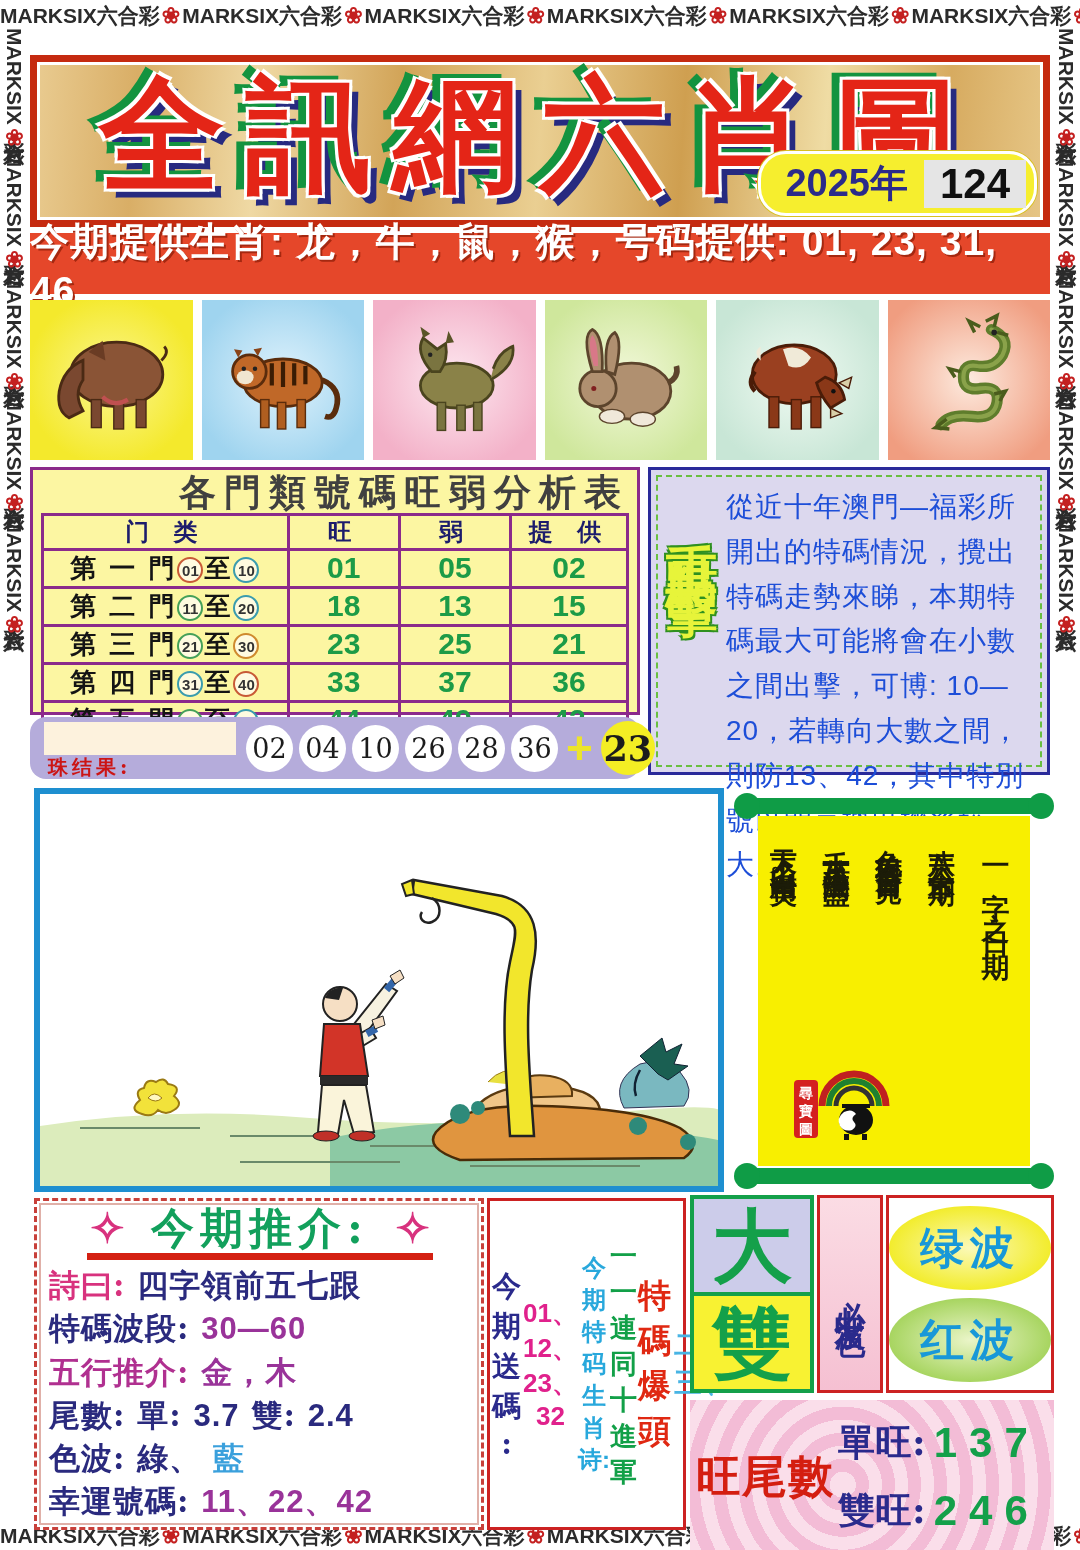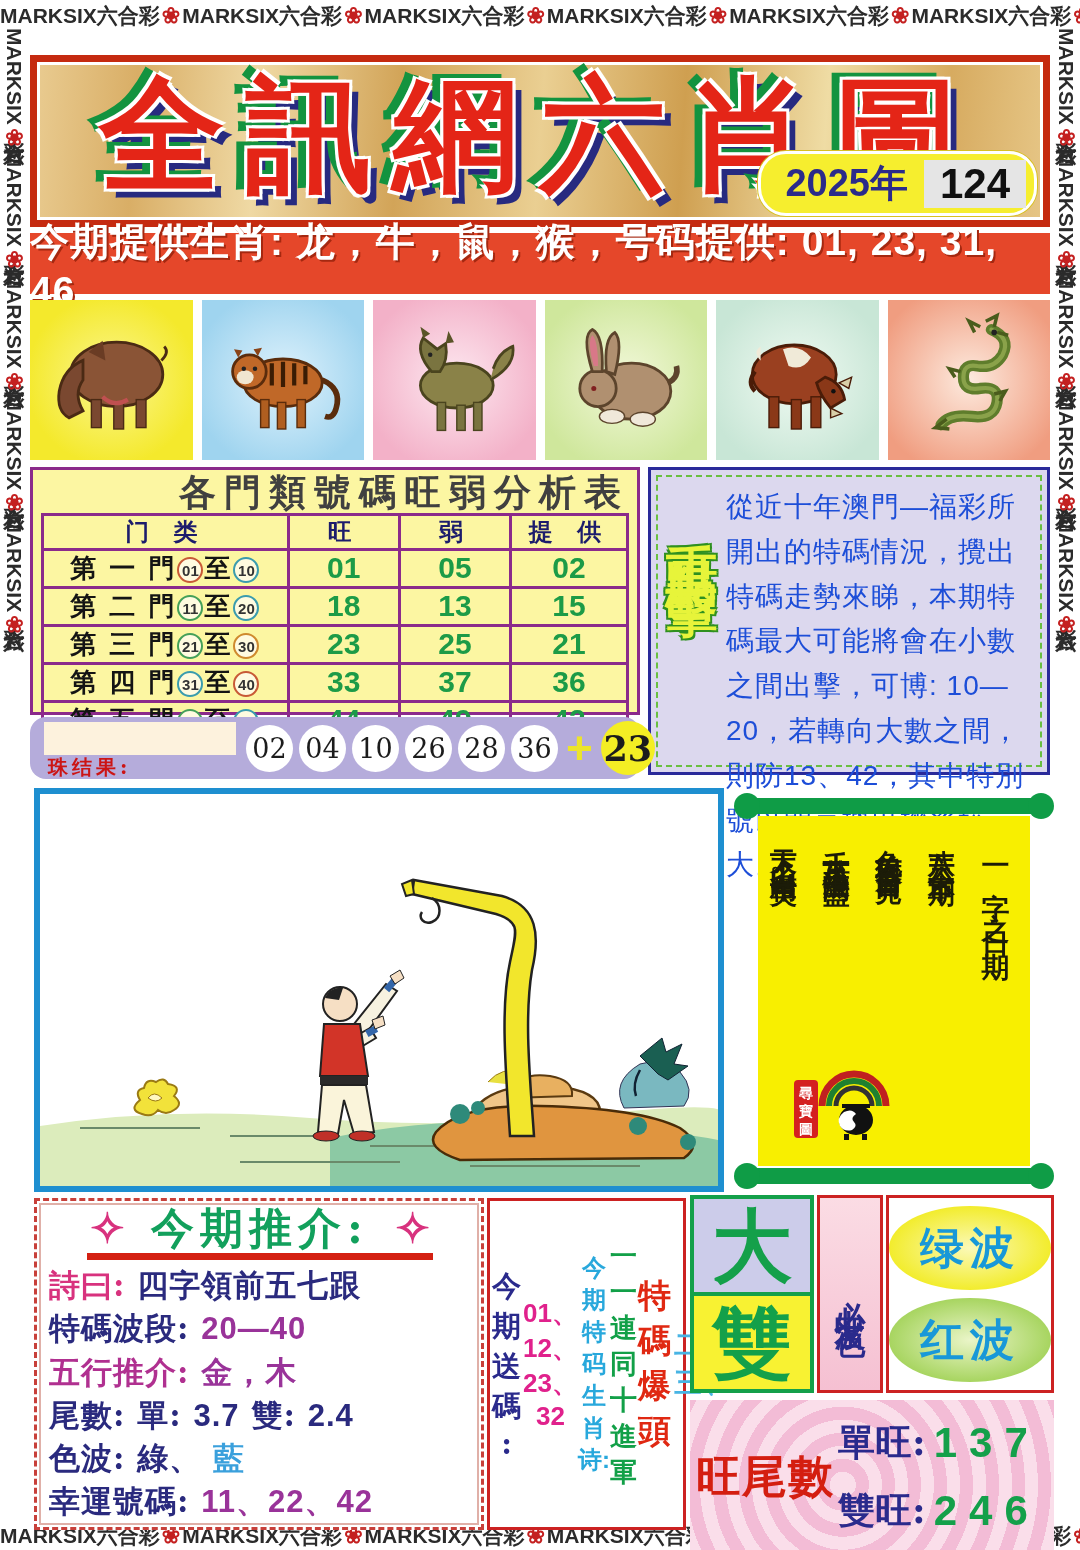--- a/index.html
+++ b/index.html
@@ -397,21 +397,21 @@
       <span class="rec-title">今期推介:</span>
       <span class="diamond">✧</span>
     </div>
     <div class="rec-underline"></div>
     <div class="rec-line">
       <span class="pink">詩曰:</span>
       <span class="navy">四字領前五七跟</span>
     </div>
     <div class="rec-line">
       <span class="navy">特碼波段:</span>
-      <span class="plum num">20—40</span>
+      <span class="plum num">30—60</span>
     </div>
     <div class="rec-line">
       <span class="mag">五行推介:</span>
       <span class="plum">金，木</span>
     </div>
     <div class="rec-line">
       <span class="navy">尾數:</span>
       <span class="navy">單:</span>
       <span class="navy num">3.7</span>
       <span class="navy">雙:</span>

